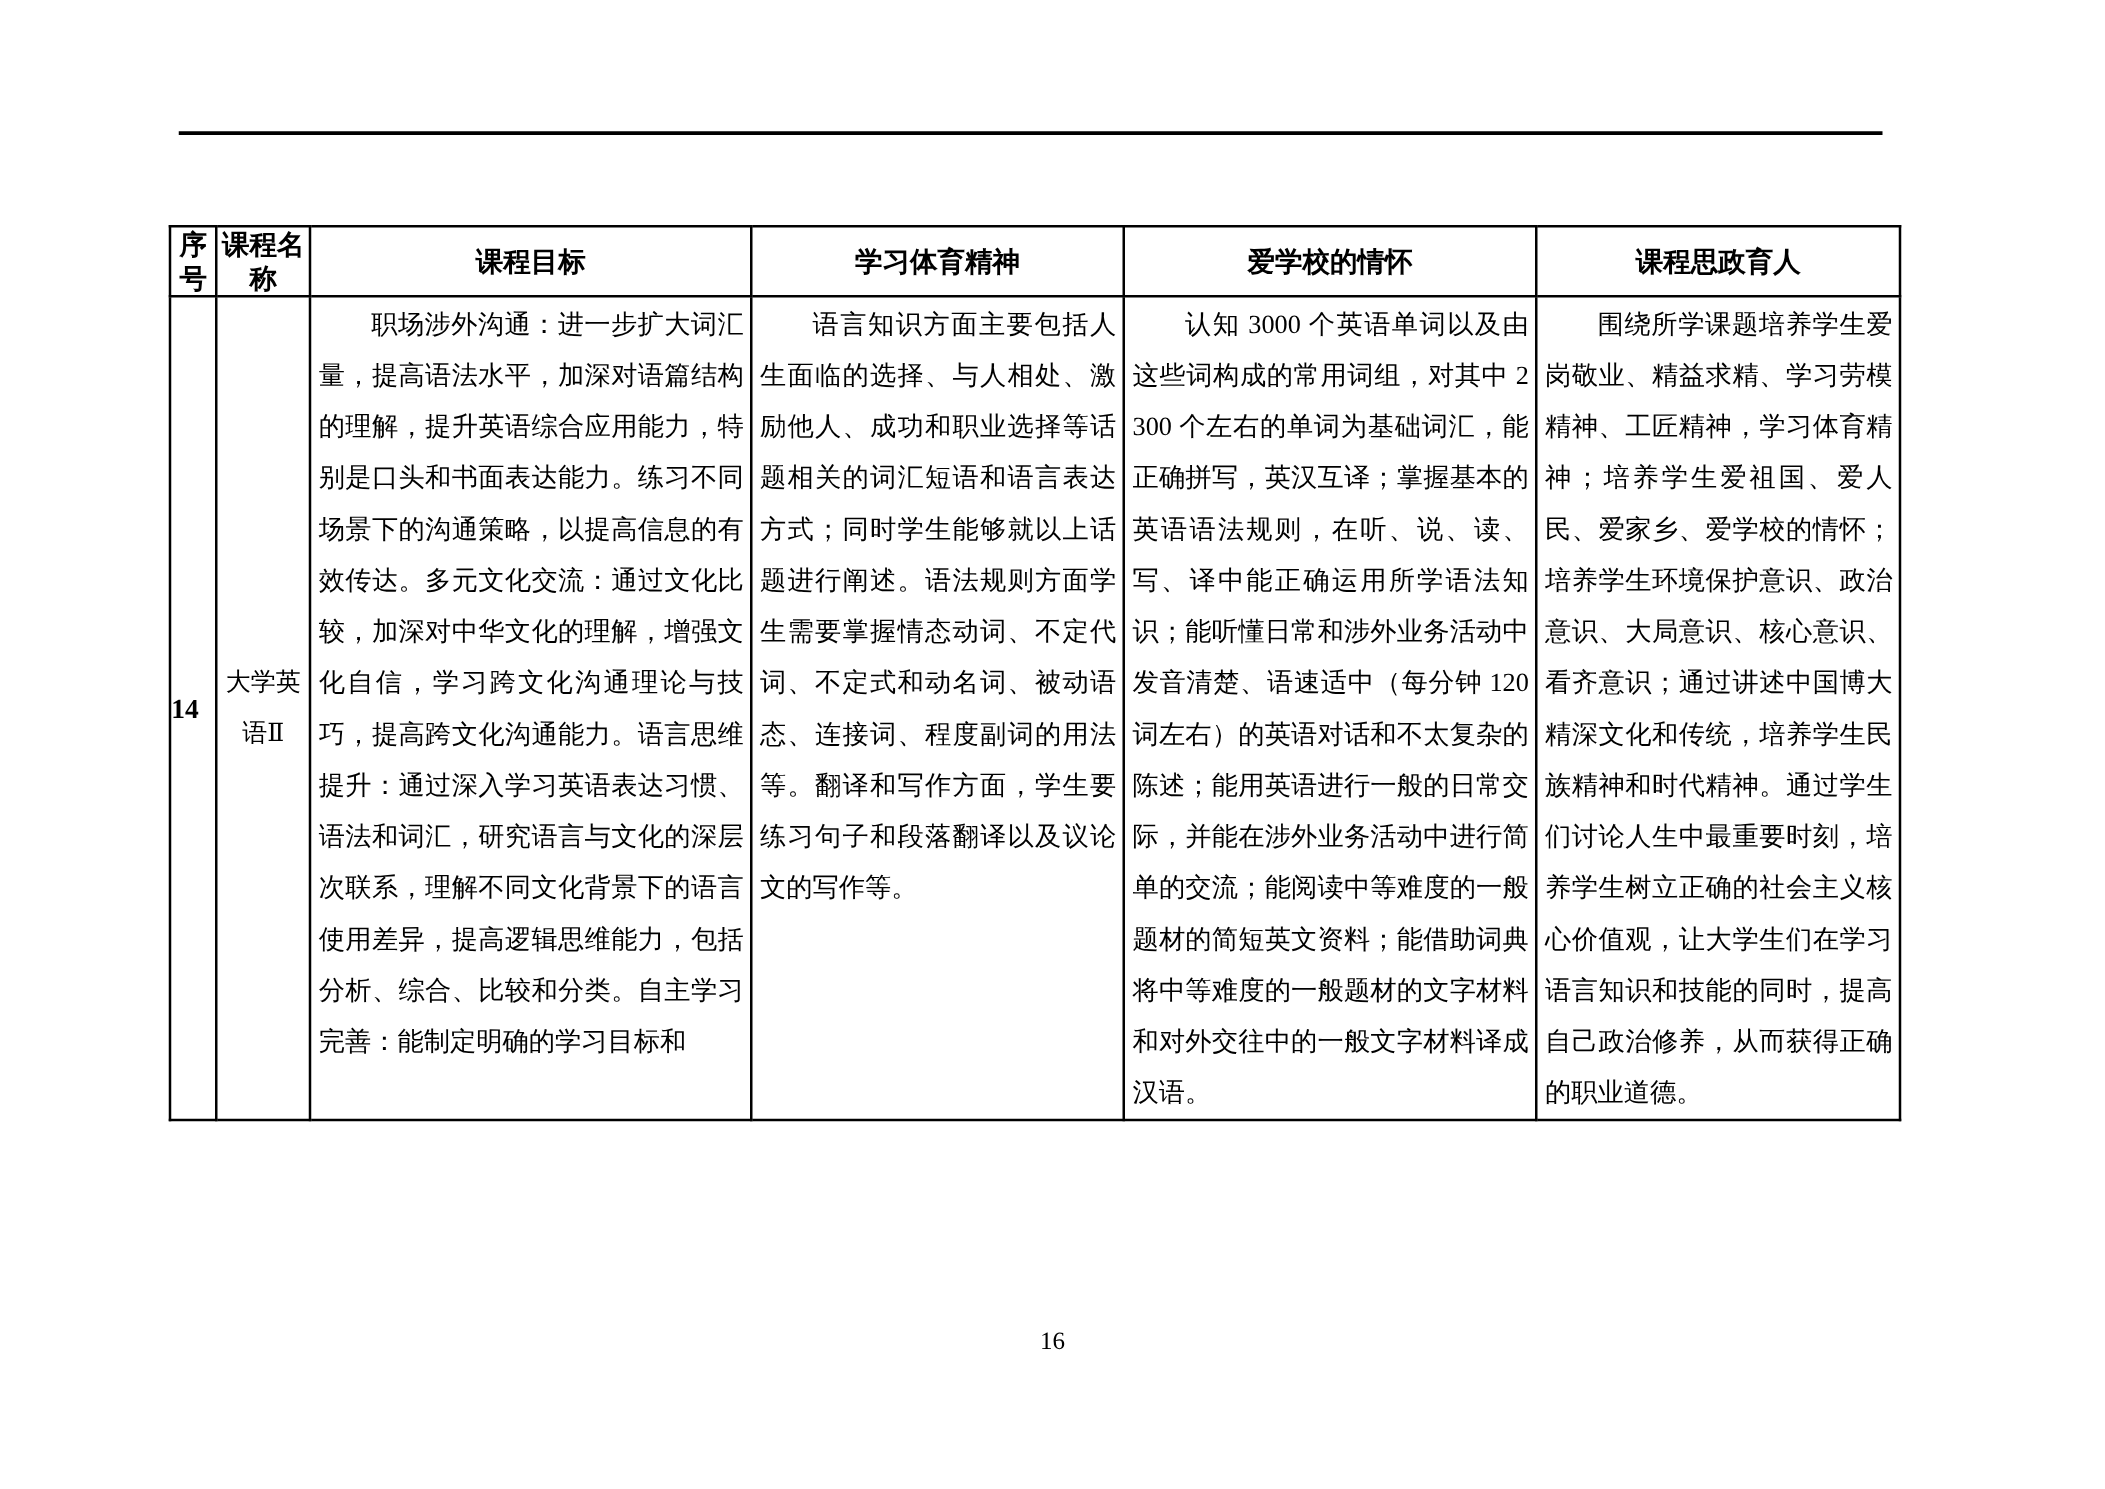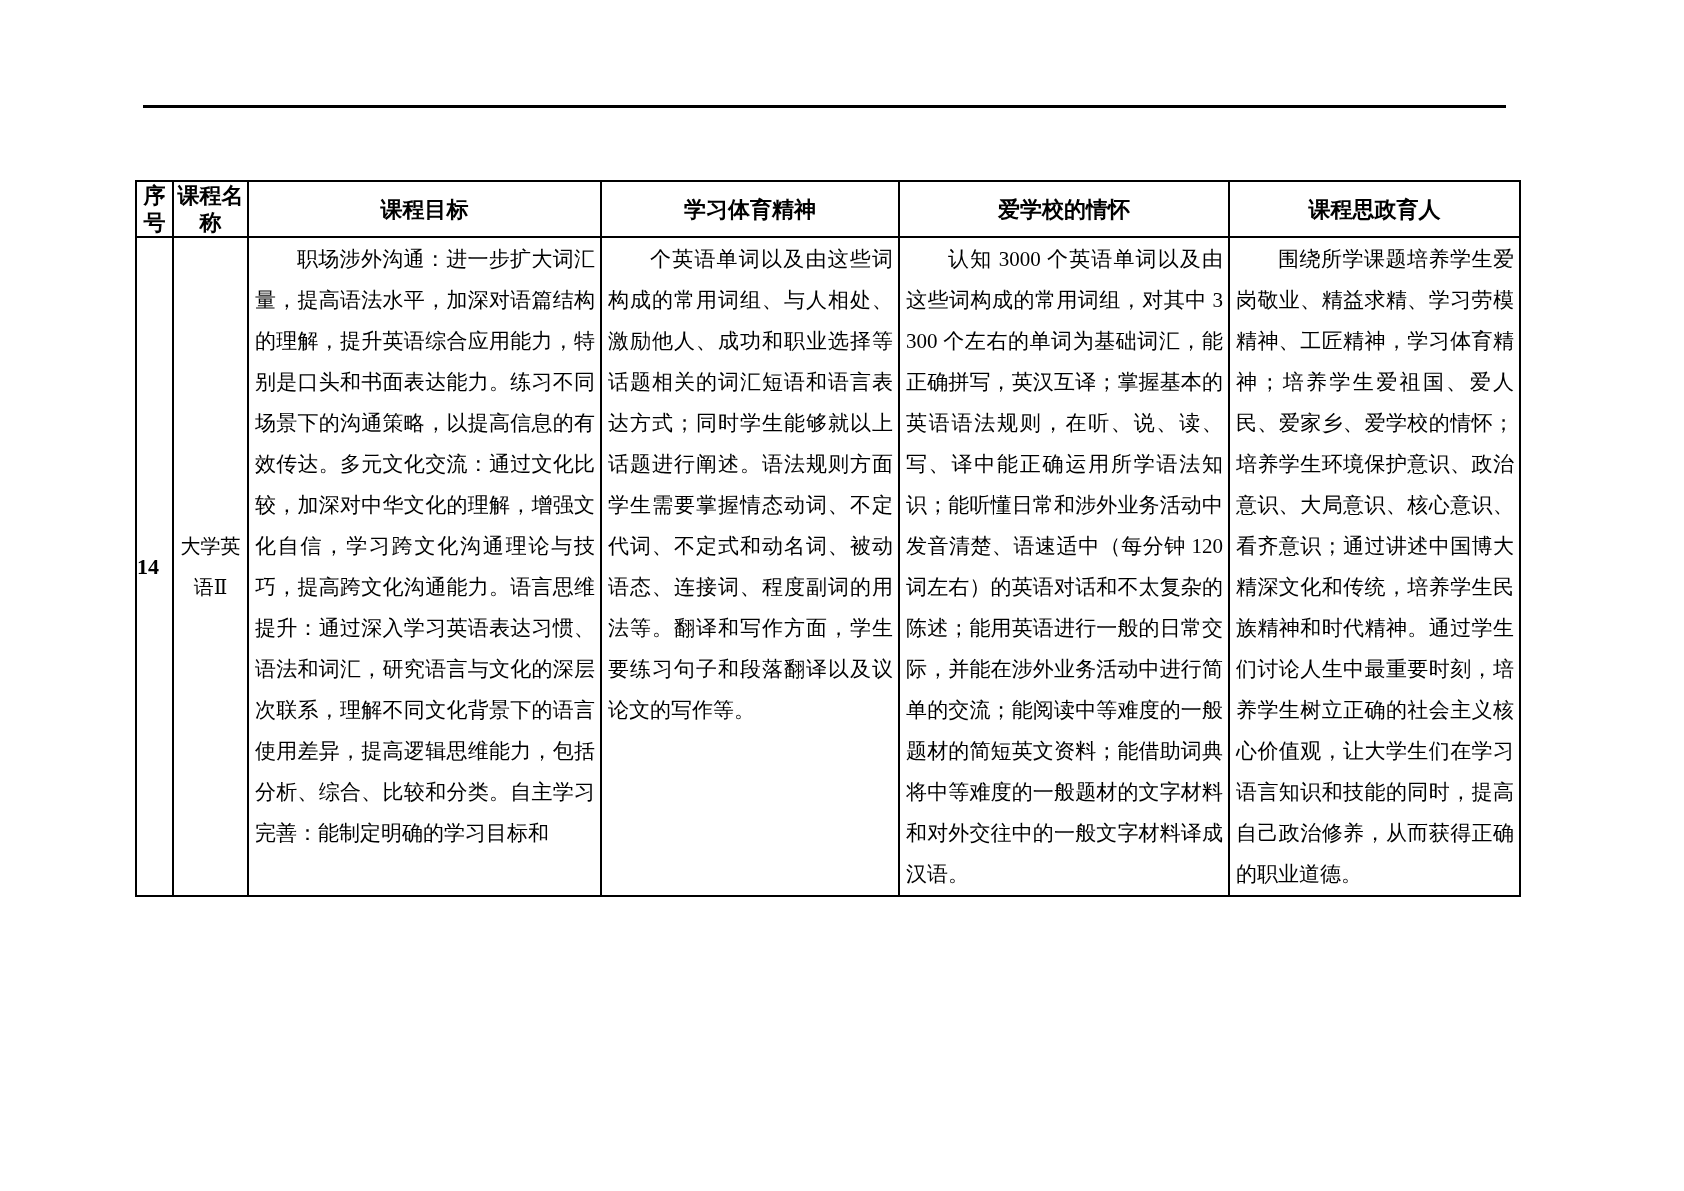--- a/index.html
+++ b/index.html
@@ -108,21 +108,22 @@
         <th>学习体育精神</th>
         <th>爱学校的情怀</th>
         <th>课程思政育人</th>
       </tr>
     </thead>
     <tbody>
       <tr class="main-row">
         <td class="c-no">14</td>
         <td class="c-name">大学英语Ⅱ</td>
         <td class="c-text indent">职场涉外沟通：进一步扩大词汇量，提高语法水平，加深对语篇结构的理解，提升英语综合应用能力，特别是口头和书面表达能力。练习不同场景下的沟通策略，以提高信息的有效传达。多元文化交流：通过文化比较，加深对中华文化的理解，增强文化自信，学习跨文化沟通理论与技巧，提高跨文化沟通能力。语言思维提升：通过深入学习英语表达习惯、语法和词汇，研究语言与文化的深层次联系，理解不同文化背景下的语言使用差异，提高逻辑思维能力，包括分析、综合、比较和分类。自主学习完善：能制定明确的学习目标和</td>
-        <td class="c-text indent">个英语单词以及由这些词构成的常用词组、与人相处、激励他人、成功和职业选择等话题相关的词汇短语和语言表达方式；同时学生能够就以上话题进行阐述。语法规则方面学生需要掌握情态动词、不定代词、不定式和动名词、被动语态、连接词、程度副词的用法等。翻译和写作方面，学生要练习句子和段落翻译以及议论文的写作等。</td>
-        <td class="c-text indent">认知 3000 个英语单词以及由这些词构成的常用词组，对其中 3300 个左右的单词为基础词汇，能正确拼写，英汉互译；掌握基本的英语语法规则，在听、说、读、写、译中能正确运用所学语法知识；能听懂日常和涉外业务活动中发音清楚、语速适中（每分钟 120 词左右）的英语对话和不太复杂的陈述；能用英语进行一般的日常交际，并能在涉外业务活动中进行简单的交流；能阅读中等难度的一般题材的简短英文资料；能借助词典将中等难度的一般题材的文字材料和对外交往中的一般文字材料译成汉语。</td>
+        <td class="c-text indent">语言知识方面主要包括人生面临的选择、与人相处、激励他人、成功和职业选择等话题相关的词汇短语和语言表达方式；同时学生能够就以上话题进行阐述。语法规则方面学生需要掌握情态动词、不定代词、不定式和动名词、被动语态、连接词、程度副词的用法等。翻译和写作方面，学生要练习句子和段落翻译以及议论文的写作等。</td>
+        <td class="c-text indent">认知 3000 个英语单词以及由这些词构成的常用词组，对其中 2300 个左右的单词为基础词汇，能正确拼写，英汉互译；掌握基本的英语语法规则，在听、说、读、写、译中能正确运用所学语法知识；能听懂日常和涉外业务活动中发音清楚、语速适中（每分钟 120 词左右）的英语对话和不太复杂的陈述；能用英语进行一般的日常交际，并能在涉外业务活动中进行简单的交流；能阅读中等难度的一般题材的简短英文资料；能借助词典将中等难度的一般题材的文字材料和对外交往中的一般文字材料译成汉语。</td>
         <td class="c-text indent">围绕所学课题培养学生爱岗敬业、精益求精、学习劳模精神、工匠精神，学习体育精神；培养学生爱祖国、爱人民、爱家乡、爱学校的情怀；培养学生环境保护意识、政治意识、大局意识、核心意识、看齐意识；通过讲述中国博大精深文化和传统，培养学生民族精神和时代精神。通过学生们讨论人生中最重要时刻，培养学生树立正确的社会主义核心价值观，让大学生们在学习语言知识和技能的同时，提高自己政治修养，从而获得正确的职业道德。</td>
       </tr>
     </tbody>
   </table>
 
+  <div class="page-number">16</div>
 
 </div>
 
 </body></html>

